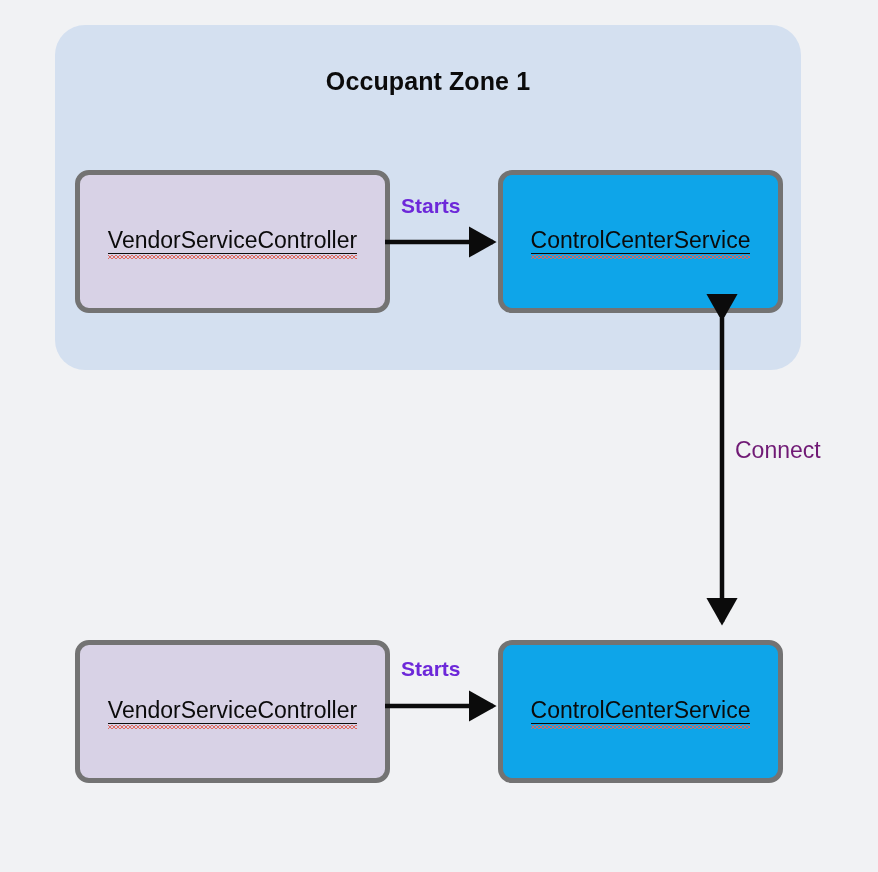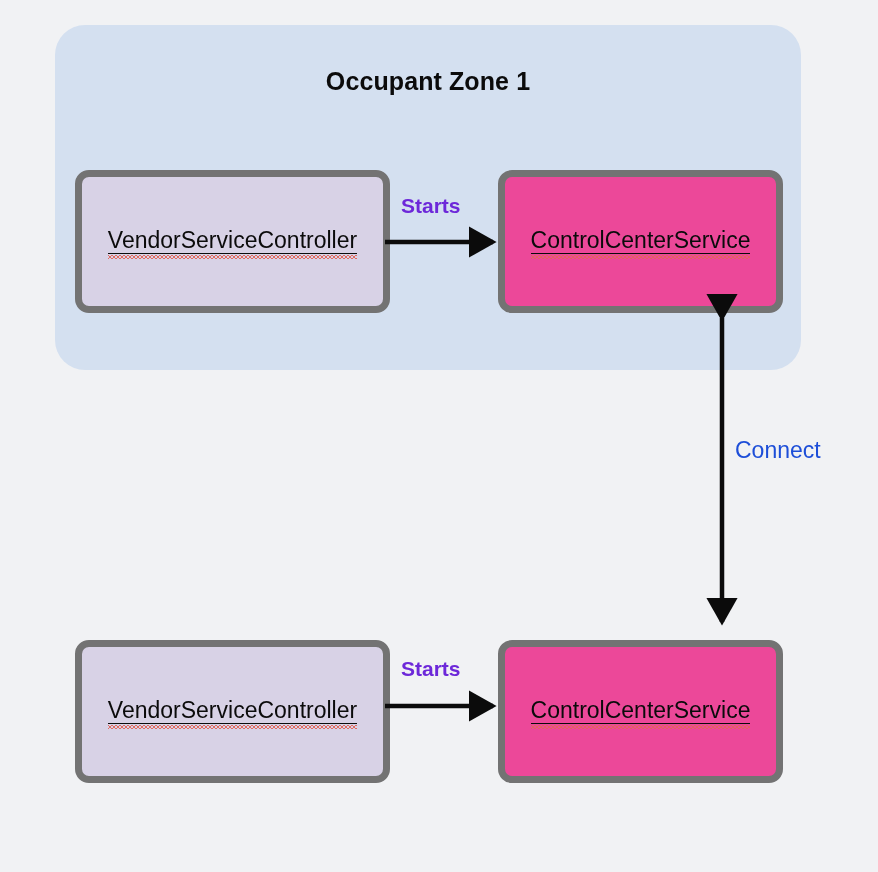--- a/index.html
+++ b/index.html
@@ -38,28 +38,28 @@
     font-size: 25px;
     font-weight: bold;
     color: #0b0b0b;
     letter-spacing: 0.1px;
   }
 
   
   .node {
     position: absolute;
     box-sizing: border-box;
-    border: 7px solid #737373;
+    border: 5px solid #737373;
     border-radius: 14px;
     display: flex;
     align-items: center;
     justify-content: center;
   }
   .node-purple { background: #d8d2e6; }
-  .node-green  { background: #ec4899; }
+  .node-green  { background: #0ea5e9; }
 
   .node-label {
     font-size: 23px;
     color: #0b0b0b;
     line-height: 1;
     position: relative;
     white-space: nowrap;
     padding-bottom: 3px;
   }
   
@@ -101,21 +101,21 @@
     color: #6d28d9;
     white-space: nowrap;
   }
   #label-starts-1 { left: 401px; top: 194px; }
   #label-starts-2 { left: 401px; top: 657px; }
 
   .edge-label-plain {
     position: absolute;
     font-size: 23px;
     font-weight: normal;
-    color: #1d4ed8;
+    color: #701a75;
     white-space: nowrap;
   }
   #label-connect { left: 735px; top: 437px; }
 
   
   #arrows {
     position: absolute;
     left: 0;
     top: 0;
     width: 878px;

